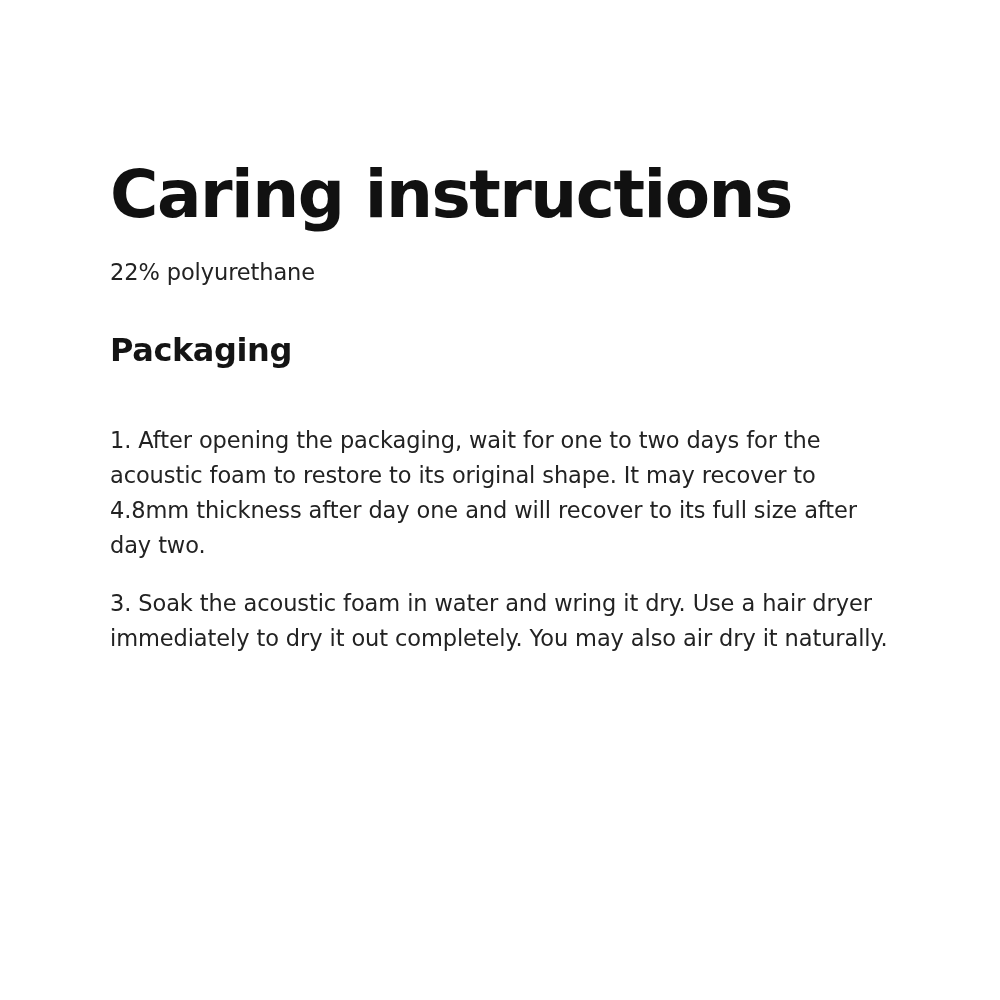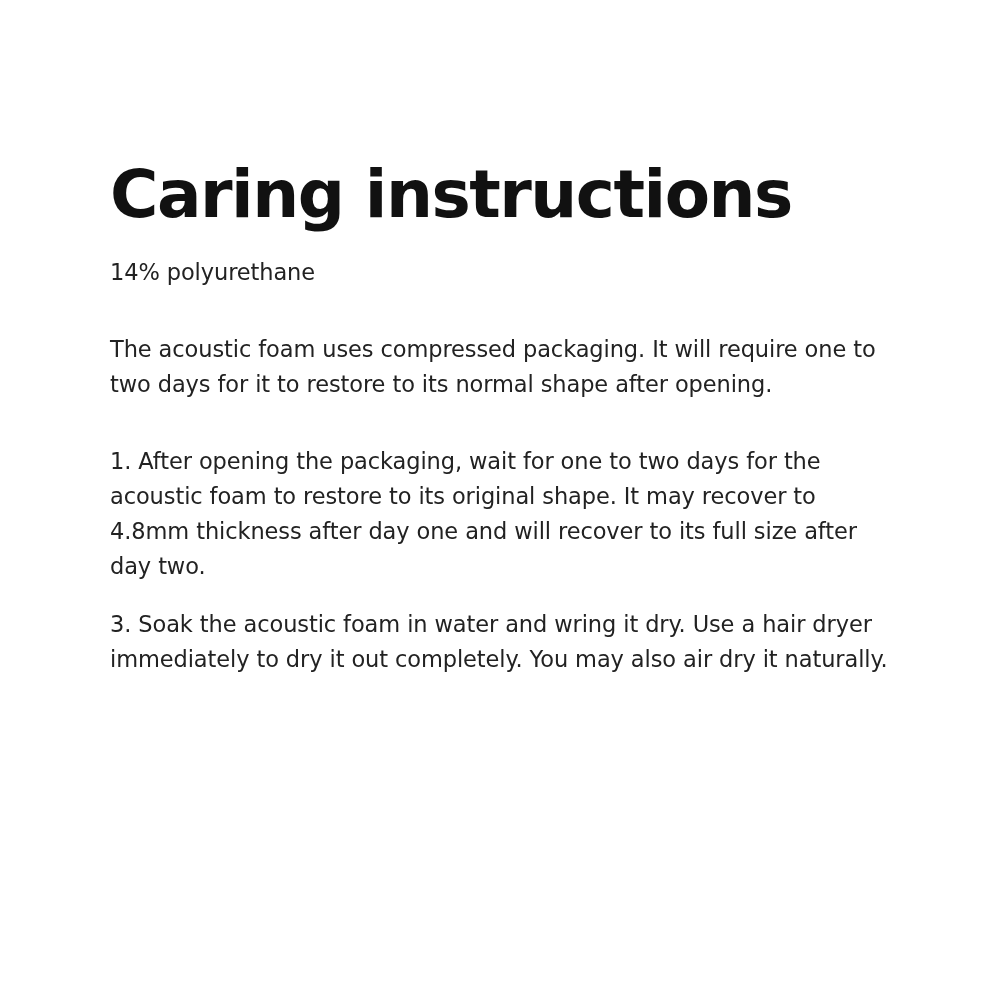--- a/index.html
+++ b/index.html
@@ -66,27 +66,27 @@
   }
 </style>
 </head>
 <body>
 
 <div class="page">
 
   <h1 class="doc-title">Caring instructions</h1>
 
   <div class="section">
-    <p class="body-text para">14% polyurethane</p>
+    <p class="body-text para">22% polyurethane</p>
   </div>
 
   <div class="gap-material"></div>
 
   <div class="section">
-    <p class="body-text para">The acoustic foam uses compressed packaging. It will require one to two days for it to restore to its normal shape after opening.</p>
+    <h2 class="section-heading">Packaging</h2>
   </div>
 
   <div class="gap-packaging"></div>
 
   <div class="section">
     <p class="body-text para">1. After opening the packaging, wait for one to two days for the acoustic foam to restore to its original shape. It may recover to 4.8mm thickness after day one and will recover to its full size after day two.</p>
     <p class="body-text para">3. Soak the acoustic foam in water and wring it dry. Use a hair dryer immediately to dry it out completely. You may also air dry it naturally.</p>
   </div>
 
 </div>

